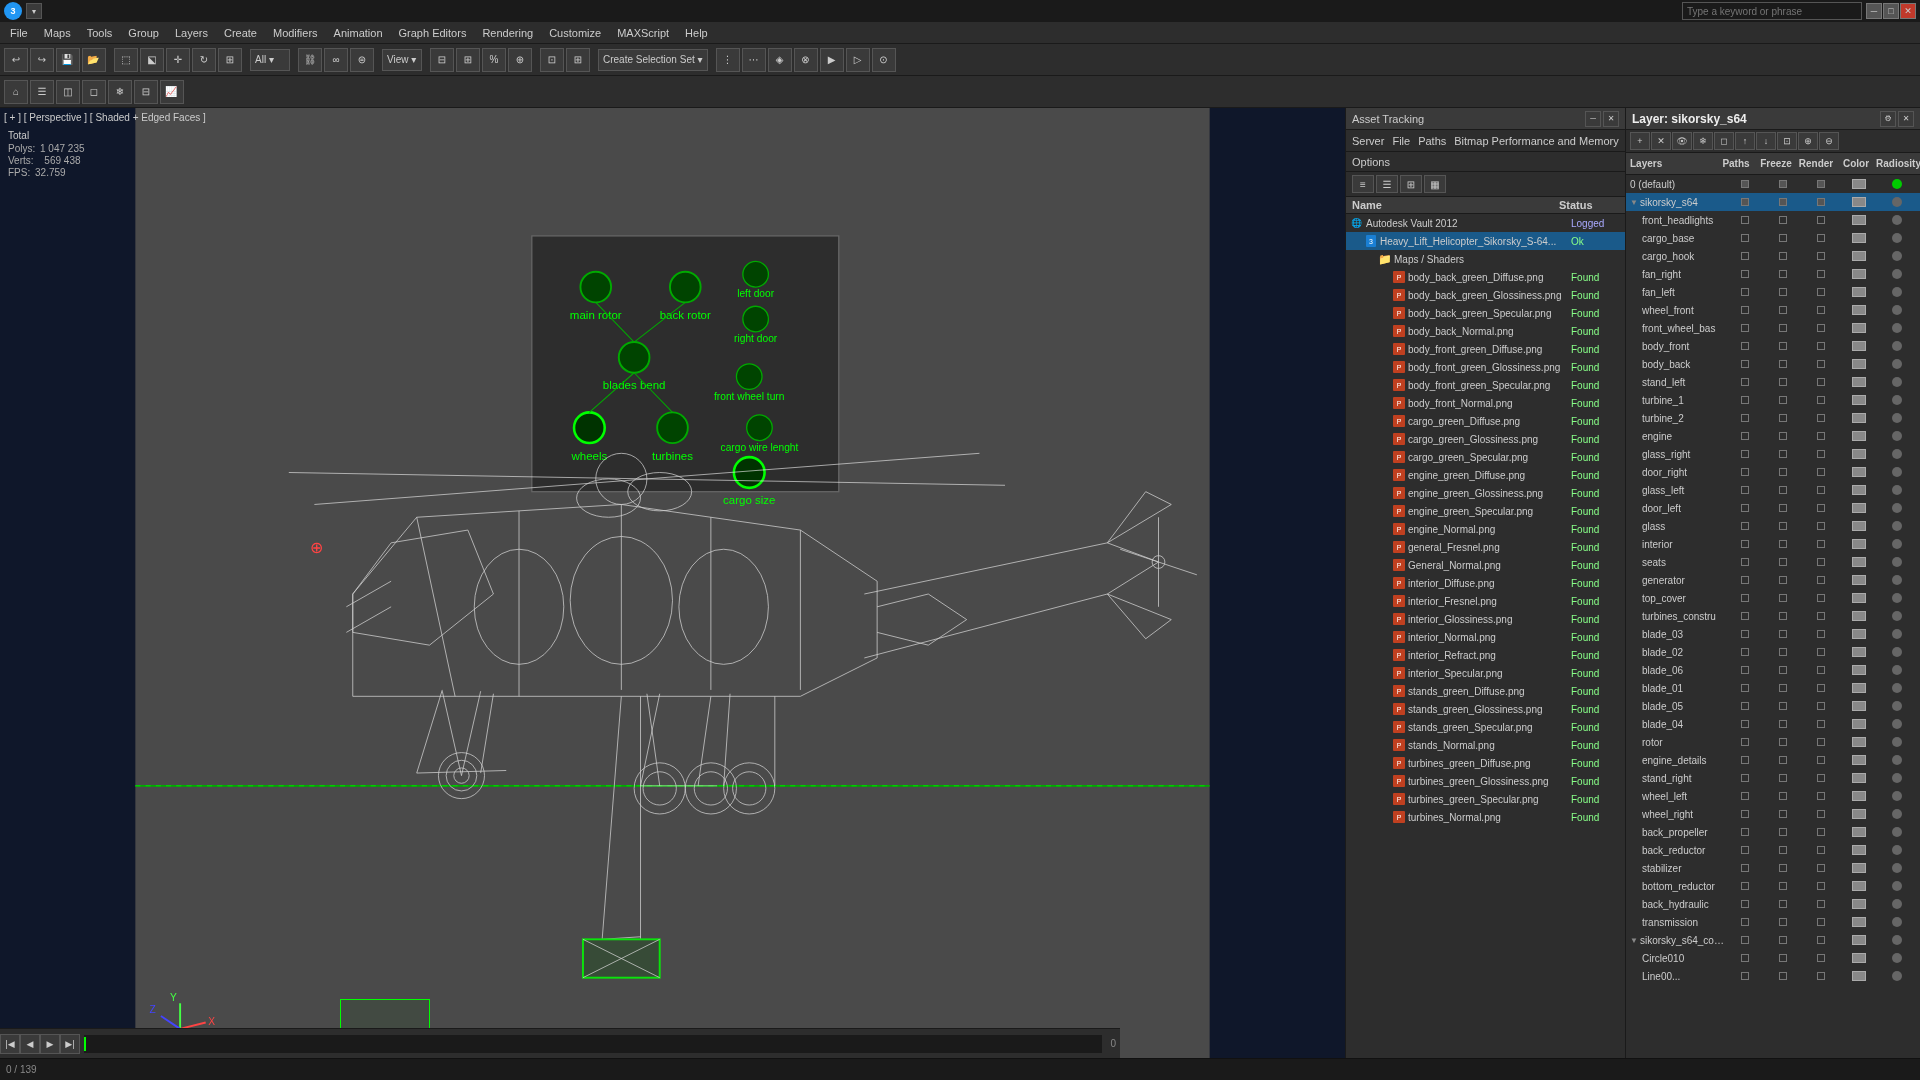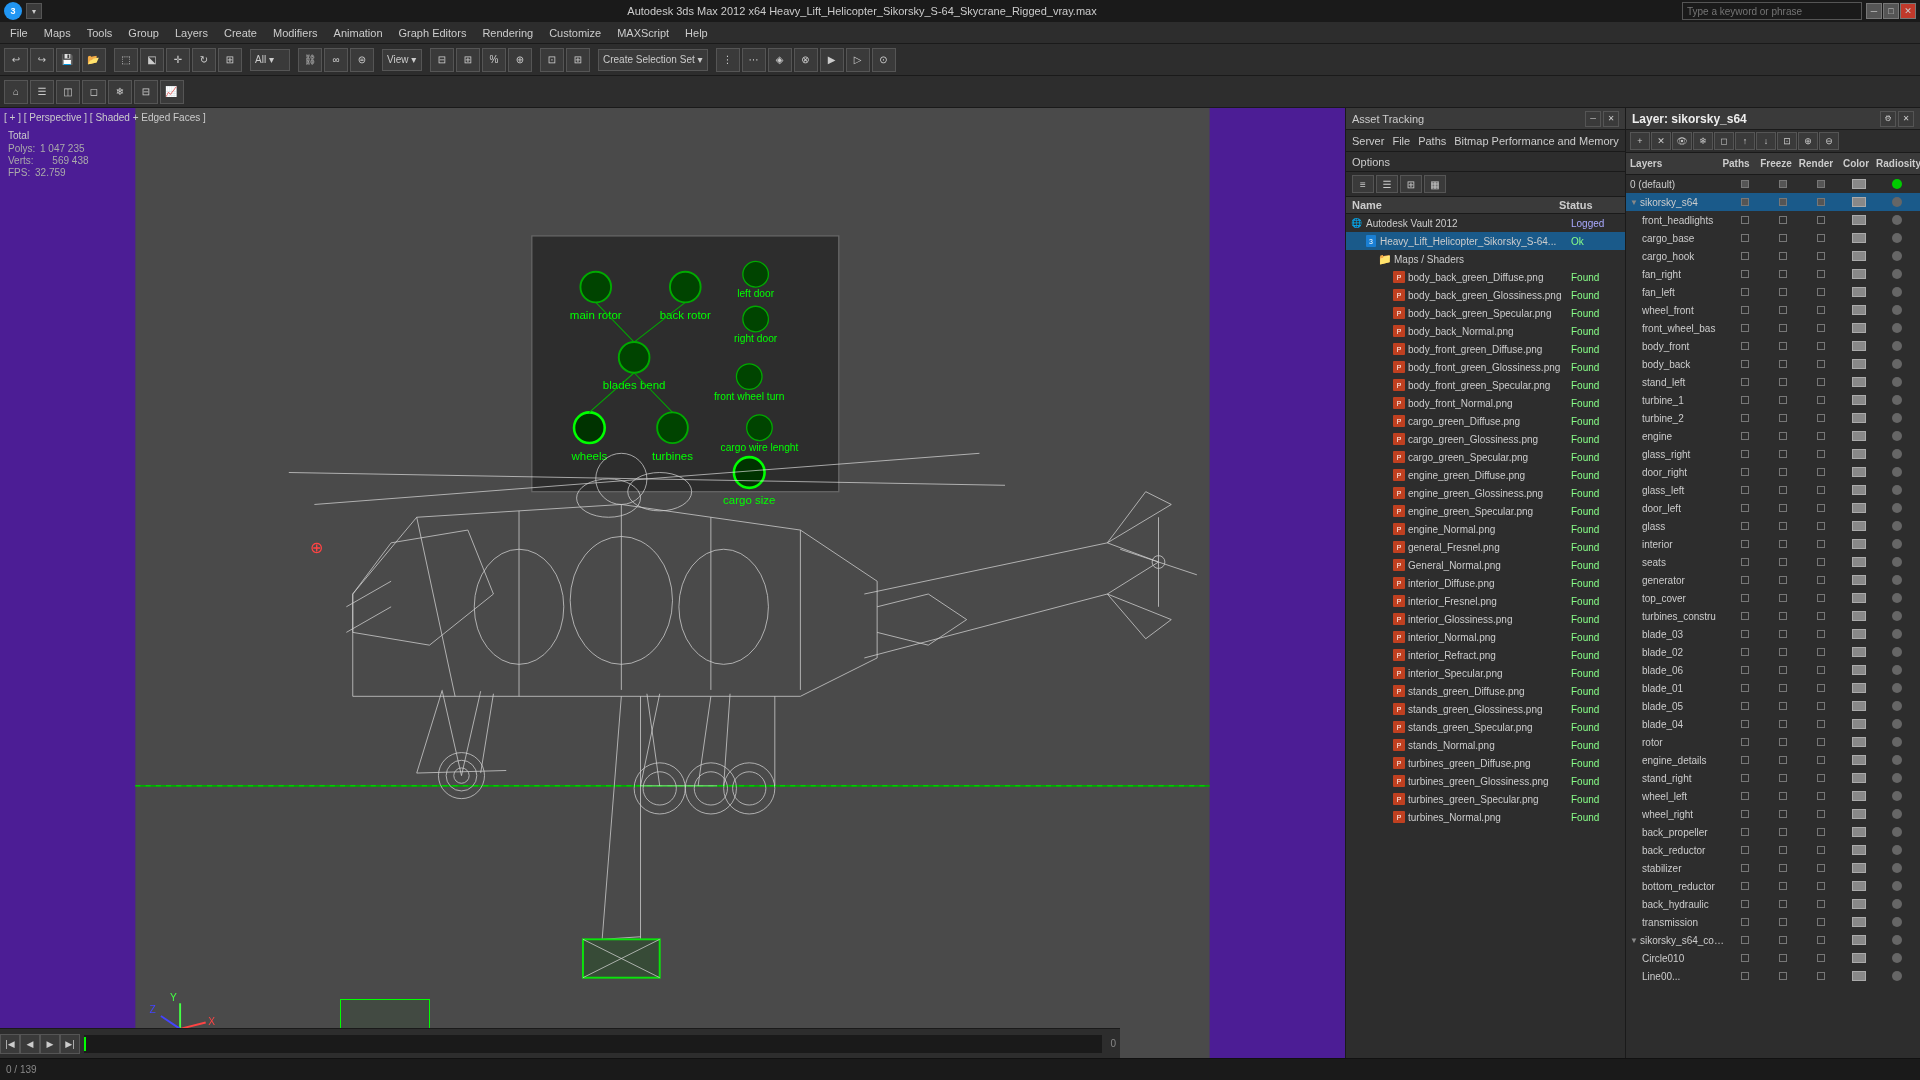--- a/index.html
+++ b/index.html
@@ -22,21 +22,21 @@
     .tb-sep { width: 4px; }
     .tb-dropdown { height: 22px; background: #3a3a3a; border: 1px solid #555; color: #ccc; font-size: 10px; padding: 0 4px; display: flex; align-items: center; gap: 2px; cursor: pointer; min-width: 40px; }
 
     
     #toolbar2 { width: 100%; height: 32px; background: #2d2d2d; display: flex; align-items: center; padding: 0 4px; gap: 2px; border-bottom: 1px solid #1a1a1a; }
 
     
     #main { display: flex; width: 100%; height: calc(1080px - 22px - 22px - 32px - 32px); }
 
     
-    #viewport { flex: 1; background: #4c1d95; position: relative; overflow: hidden; }
+    #viewport { flex: 1; background: #0f172a; position: relative; overflow: hidden; }
 
     
     #asset-panel { width: 280px; background: #2d2d2d; border-left: 1px solid #1a1a1a; display: flex; flex-direction: column; }
     #asset-title { background: #3a3a3a; height: 22px; display: flex; align-items: center; justify-content: space-between; padding: 0 6px; border-bottom: 1px solid #1a1a1a; }
     #asset-title span { font-size: 11px; color: #ccc; }
     #asset-menu { display: flex; align-items: center; gap: 8px; padding: 2px 6px; border-bottom: 1px solid #1a1a1a; background: #2d2d2d; height: 22px; }
     .asset-menu-item { color: #ccc; font-size: 11px; cursor: pointer; }
     #asset-options { padding: 2px 6px; height: 20px; display: flex; align-items: center; border-bottom: 1px solid #1a1a1a; }
     #asset-toolbar { display: flex; gap: 2px; padding: 3px 6px; border-bottom: 1px solid #1a1a1a; }
     .asset-tb-btn { width: 22px; height: 18px; background: #3a3a3a; border: 1px solid #555; color: #ccc; font-size: 10px; display: flex; align-items: center; justify-content: center; cursor: pointer; }
@@ -90,21 +90,20 @@
     .small-btn { width: 16px; height: 16px; background: #3a3a3a; border: 1px solid #555; color: #ccc; font-size: 8px; display: flex; align-items: center; justify-content: center; cursor: pointer; }
   </style>
 </head>
 <body>
 
 <div id="title-bar">
   <div style="display:flex;align-items:center;">
     <div class="app-icon">3</div>
     <div class="tb-btn small-btn">▾</div>
   </div>
-  <div class="title-text">Autodesk 3ds Max 2012 x64    Heavy_Lift_Helicopter_Sikorsky_S-64_Skycrane_Rigged_vray.max</div>
   <div style="display:flex;align-items:center;gap:4px;">
     <input type="text" style="width: 180px; height: 18px; background: rgb(26, 26, 26); border: 1px solid rgb(85, 85, 85); color: rgb(136, 136, 136); font-size: 10px; padding: 0px 4px;" placeholder="Type a keyword or phrase">
     <div style="display:flex;gap:1px;">
       <div class="win-btn">─</div>
       <div class="win-btn">□</div>
       <div class="win-btn close">✕</div>
     </div>
   </div>
 </div>
 
@@ -180,21 +179,21 @@
     <div style="position:absolute;top:4px;left:4px;color:#ccc;font-size:10px;z-index:10;">[ + ] [ Perspective ] [ Shaded + Edged Faces ]</div>
 
     <div style="position:absolute;top:22px;left:8px;color:#aaa;font-size:10px;z-index:10;">
       <div style="color:#ccc;margin-bottom:2px;">Total</div>
       <div style="margin-bottom:1px;">
         <span>Polys:</span>
         <span style="margin-left:2px;">1 047 235</span>
       </div>
       <div style="margin-bottom:1px;">
         <span>Verts:</span>
-        <span style="margin-left:16px;">569 438</span>
+        <span style="margin-left:8px;">569 438</span>
       </div>
       <div style="margin-bottom:1px;">
         <span>FPS:</span>
         <span style="margin-left:2px;">32.759</span>
       </div>
     </div>
 
     <svg width="100%" height="100%" viewBox="0 0 840 760" style="position:absolute;top:0;left:0;">
 
       <rect width="840" height="760" fill="#4a4a4a"></rect>

